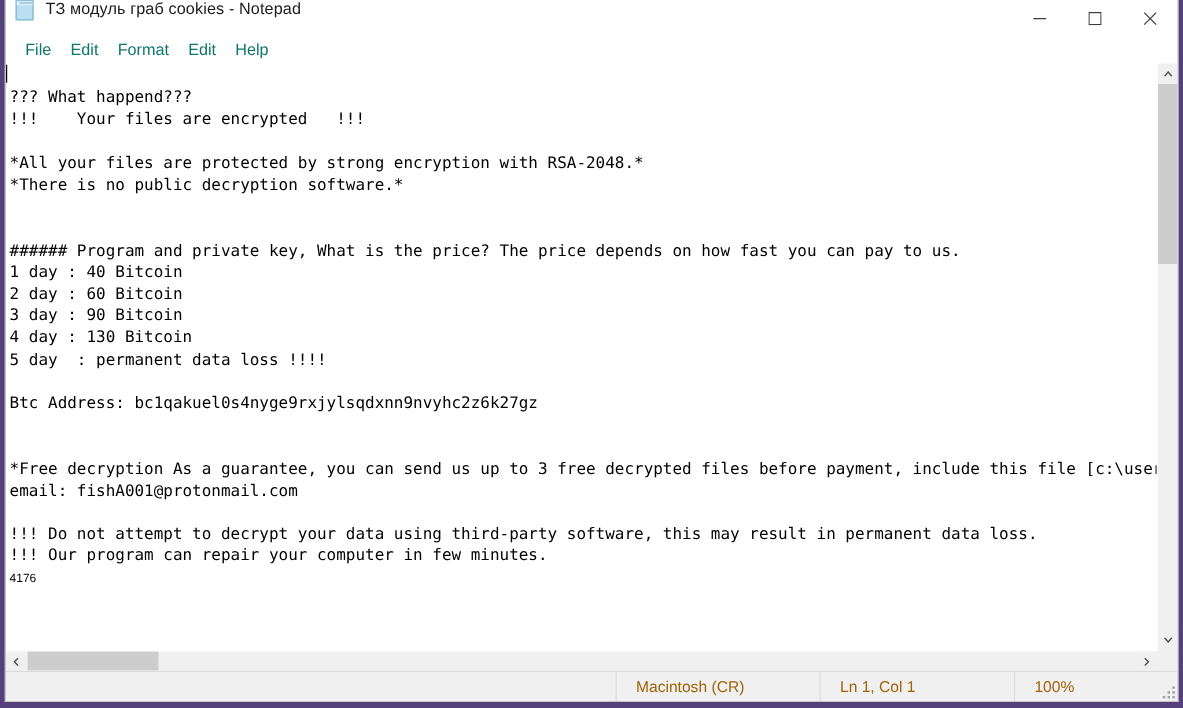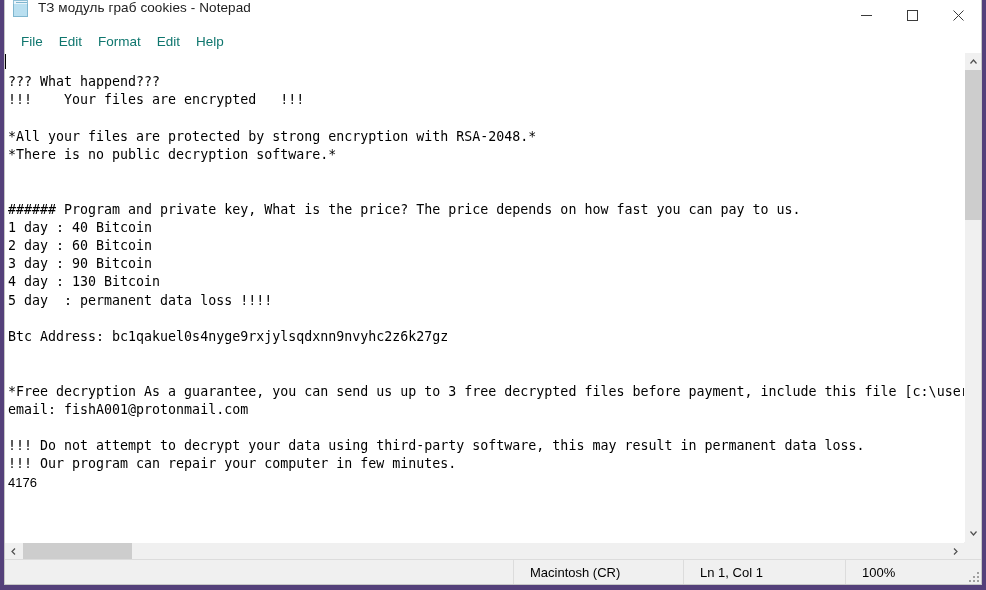--- a/index.html
+++ b/index.html
@@ -153,21 +153,21 @@
   #caret {
     position: absolute;
     left: 0px;
     top: 1px;
     width: 1px;
     height: 15px;
     background: #000000;
   }
   #tail-num {
     font-family: "Liberation Sans", sans-serif;
-    font-size: 13px;
+    font-size: 10px;
     color: #000000;
     white-space: pre;
     line-height: 18.2px;
   }
 
   
   #vscroll {
     position: absolute;
     right: 0;
     top: 0;
@@ -243,21 +243,21 @@
     position: relative;
     box-sizing: border-box;
   }
   .status-spacer { flex: 1 1 auto; height: 100%; }
   .status-cell {
     height: 100%;
     display: flex;
     align-items: center;
     border-left: 1px solid #dcdcdc;
     font-size: 13px;
-    color: #000000;
+    color: #a16207;
     padding-left: 16px;
     box-sizing: border-box;
     white-space: nowrap;
   }
   #status-encoding { width: 170px; }
   #status-position { width: 162px; }
   #status-zoom { width: 136px; }
   #grip {
     position: absolute;
     right: 2px;

